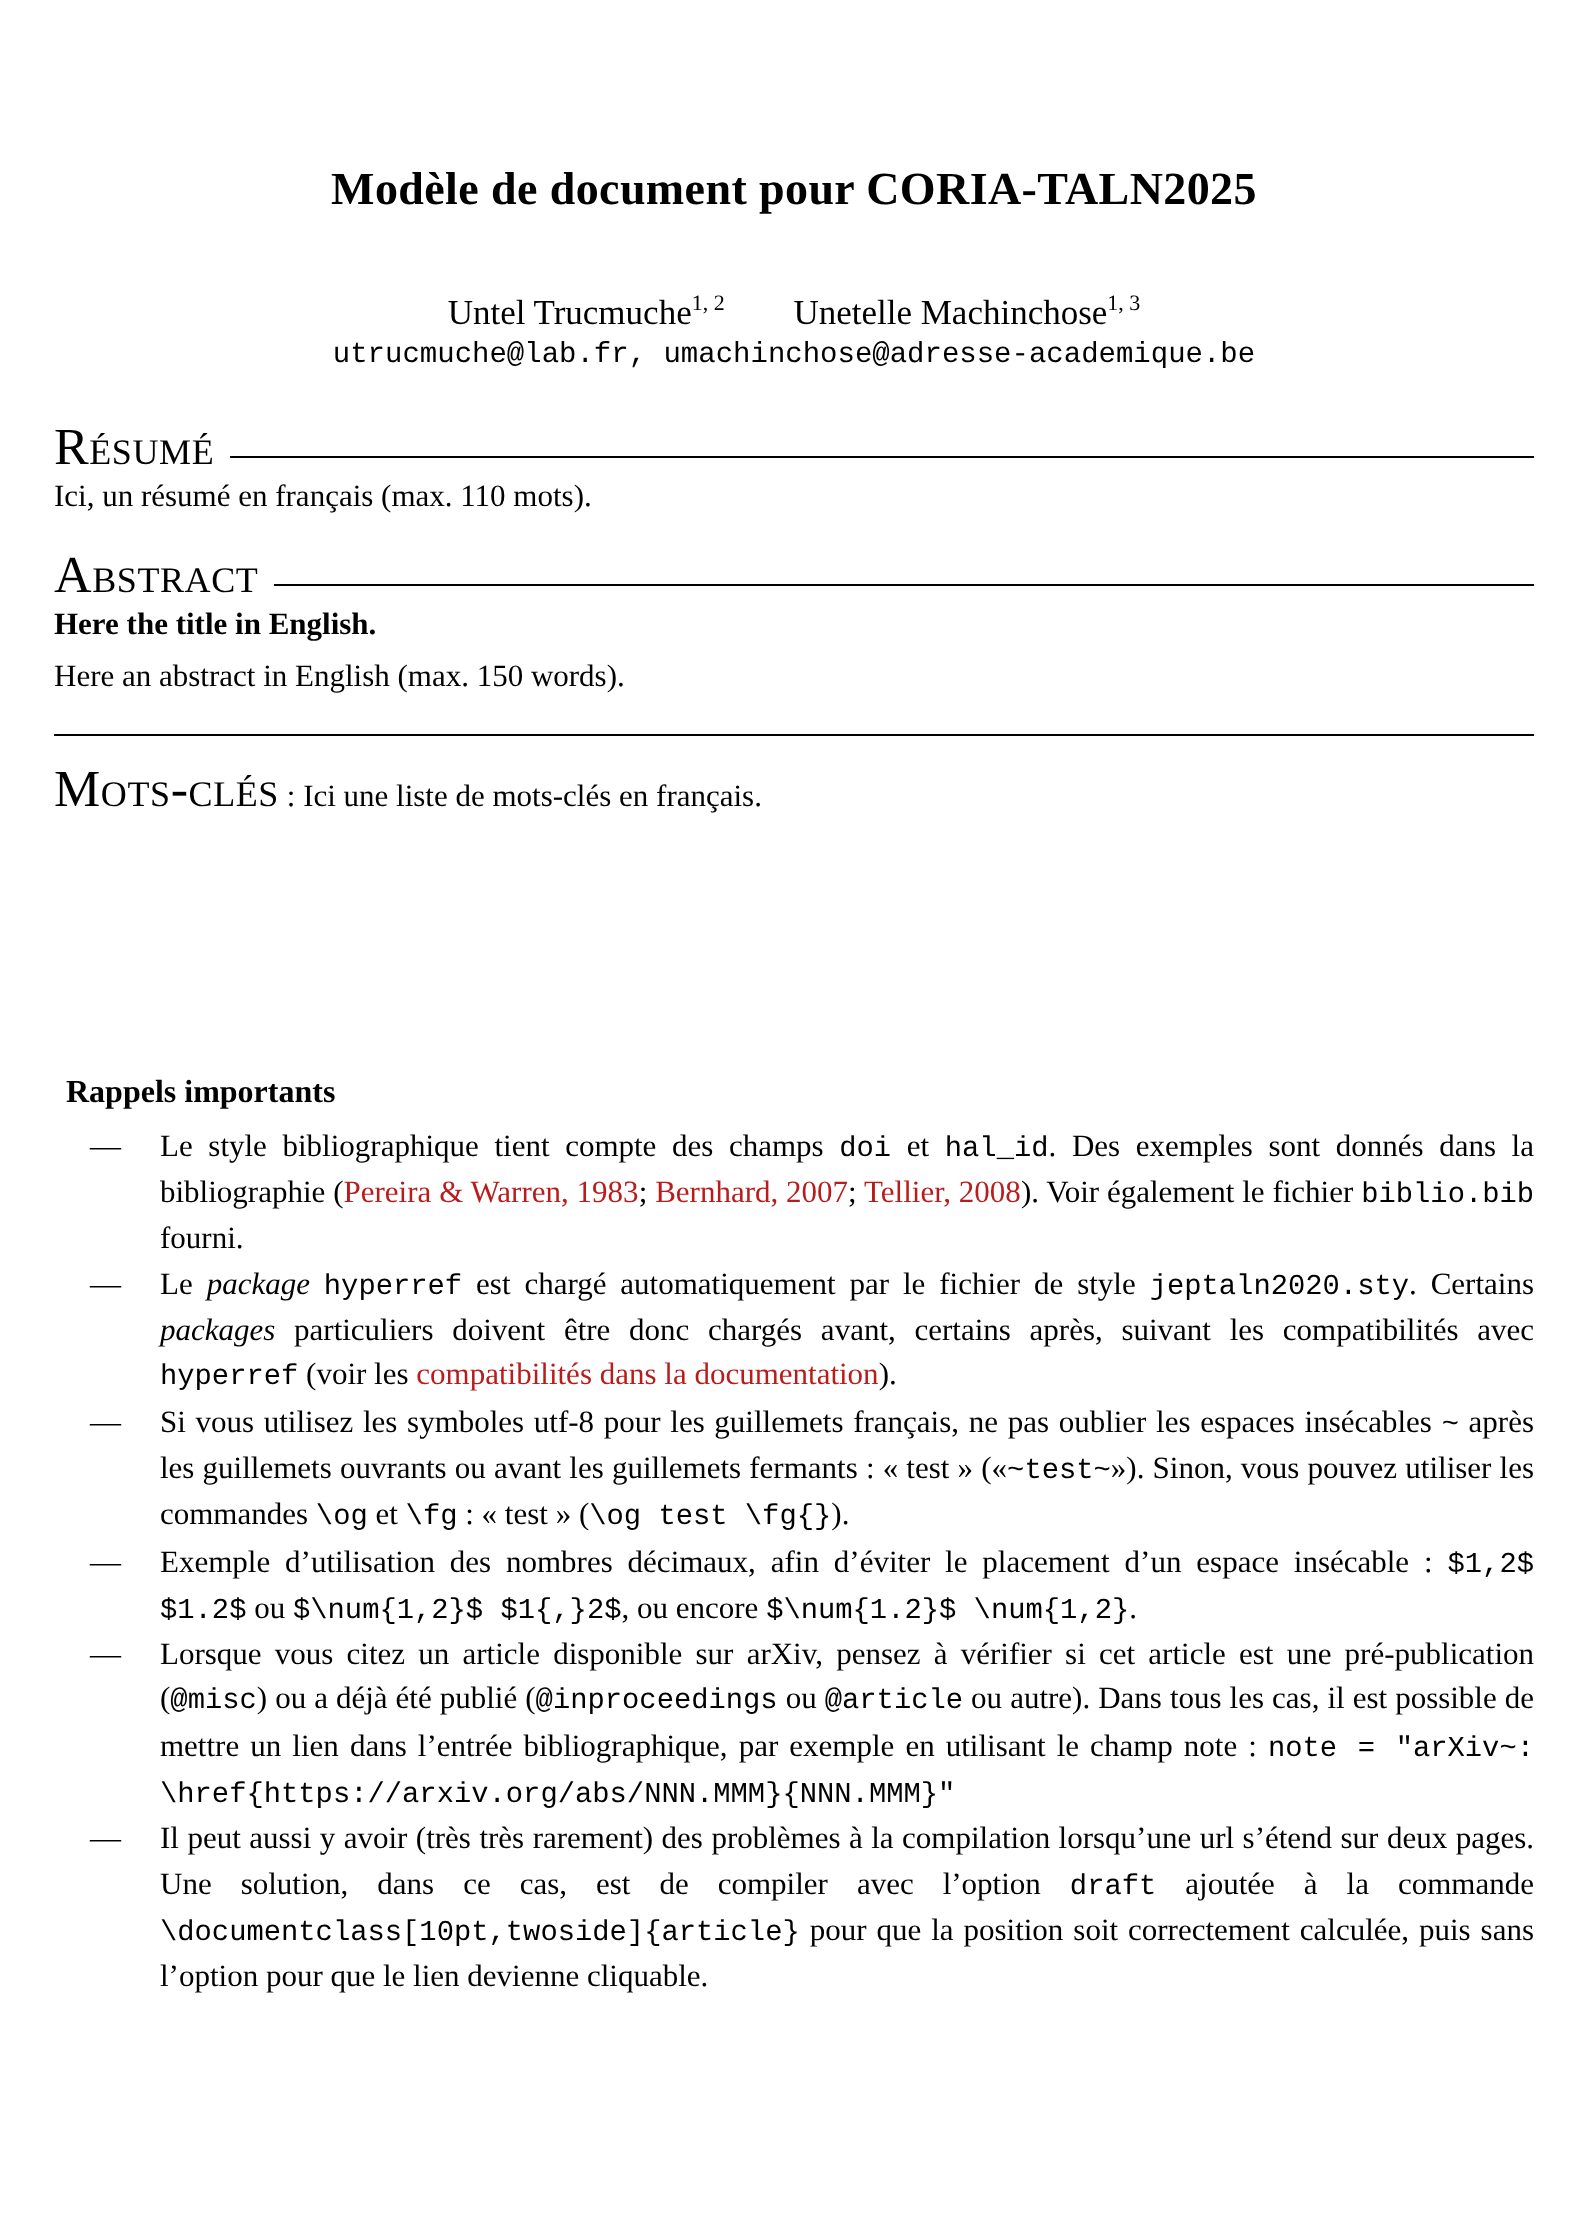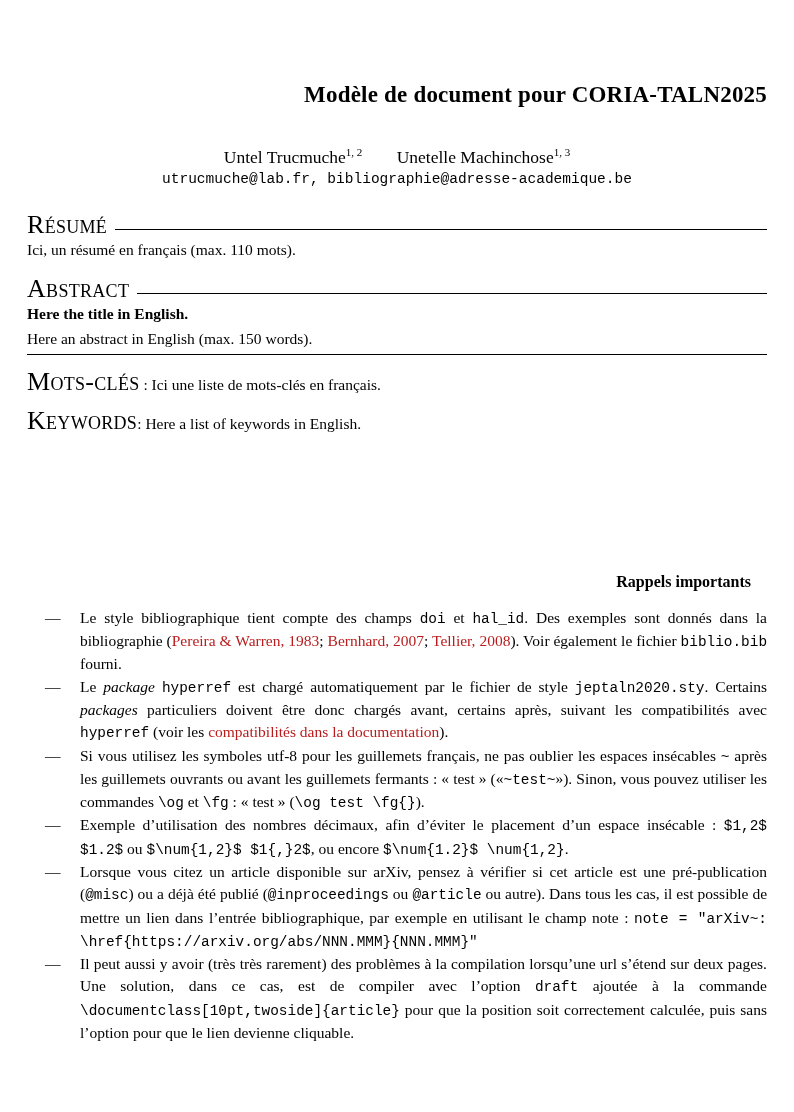--- a/index.html
+++ b/index.html
@@ -8,21 +8,21 @@
     width: 794px; height: 1112px;
     background: #ffffff;
     color: #000000;
     font-family: "Liberation Serif", serif;
     overflow: hidden;
   }
   .page { width: 794px; height: 1112px; padding: 0 27px; }
 
   .title {
     margin: 0; margin-top: 82px;
-    text-align: right;
+    text-align: center;
     font-size: 23px; font-weight: 700;
     letter-spacing: 0.2px;
   }
 
   .authors { margin-top: 38px; text-align: center; font-size: 17.5px; }
   .author-gap { margin-left: 30px; }
   .sup { font-size: 11px; vertical-align: super; margin-top: 32px; }
 
   .affils { margin-top: 6px; }
   .affil { text-align: center; font-size: 15px; line-height: 21.5px; }
@@ -42,29 +42,29 @@
     font-size: 26px; line-height: 23px;
     letter-spacing: 0.3px;
     white-space: nowrap;
   }
   .rule { flex: 1; border-bottom: 1px solid #000; margin-left: 8px; margin-bottom: 6px; }
 
   .body-text { margin: 0; font-size: 15.5px; line-height: 22.3px; }
   .sec .body-text { margin-top: 3px; }
   .bold { font-weight: 700; }
   .english-title { margin-top: 5px; }
-  .abstract-body { margin-top: 12px; padding-bottom: 3px; border-bottom: 1px solid #000; }
+  .abstract-body { margin-top: 12px; padding-bottom: 17px; border-bottom: 1px solid #000; }
 
   .kv { margin: 0; font-size: 15.5px; line-height: 23px; }
   .kv-mots { margin-top: 15px; }
   .kv-keys { margin-top: 13px; }
 
   .spacer { height: 122px; }
 
-  .reminders-heading { margin: 16px; font-size: 16px; font-weight: 700; text-align: right; }
+  .reminders-heading { margin: 6px; font-size: 16px; font-weight: 700; }
 
   .reminders-list { list-style: none; margin: 7px 0 0 0; padding: 0; }
   .reminders-list li { display: flex; font-size: 15.5px; line-height: 22.3px; }
   .bullet { width: 53px; padding-left: 18px; flex-shrink: 0; }
   .li-text { flex: 1; text-align: justify; }
 
   .seg-mono, .seg-mono * { font-family: Liberation Mono, monospace; font-size: 0.93em; }
   .seg-link { color: #b91c1c; cursor: pointer; }
   .seg-italic { font-style: italic; }
   .seg-plain { }
@@ -75,42 +75,41 @@
 <div class="page">
 
   <h1 class="title">Modèle de document pour CORIA-TALN2025</h1>
 
   <div class="authors">
     <span class="author"><span>Untel Trucmuche</span><sup class="sup">1, 2</sup></span>
     <span class="author author-gap"><span>Unetelle Machinchose</span><sup class="sup">1, 3</sup></span>
   </div>
 
 
-  <div class="emails">utrucmuche@lab.fr, bibliographie@adresse-academique.be</div>
+  <div class="emails">utrucmuche@lab.fr, umachinchose@adresse-academique.be</div>
 
   <section class="sec sec-resume">
     <div class="sec-head">
       <span class="sec-label">Résumé</span>
       <span class="rule"></span>
     </div>
     <p class="body-text">Ici, un résumé en français (max. 110 mots).</p>
   </section>
 
   <section class="sec sec-abstract">
     <div class="sec-head">
       <span class="sec-label">Abstract</span>
       <span class="rule"></span>
     </div>
     <p class="body-text bold english-title">Here the title in English.</p>
     <p class="body-text abstract-body">Here an abstract in English (max. 150 words).</p>
   </section>
 
   <p class="kv kv-mots"><span class="sec-label">Mots-clés</span><span> : </span><span>Ici une liste de mots-clés en français.</span></p>
 
-  <p class="kv kv-keys"><span class="sec-label">Keywords</span><span>: </span><span>Here a list of keywords in English.</span></p>
 
   <div class="spacer"></div>
 
   <p class="reminders-heading">Rappels importants</p>
 
   <ul class="reminders-list">
     <li>
         <span class="bullet">—</span>
         <span class="li-text"><span class="seg-plain">Le style bibliographique tient compte des champs </span><span class="seg-mono">doi</span><span class="seg-plain"> et </span><span class="seg-mono">hal_id</span><span class="seg-plain">. Des exemples sont donnés dans la bibliographie (</span><span class="seg-link">Pereira &amp; Warren, 1983</span><span class="seg-plain">; </span><span class="seg-link">Bernhard, 2007</span><span class="seg-plain">; </span><span class="seg-link">Tellier, 2008</span><span class="seg-plain">). Voir également le fichier </span><span class="seg-mono">biblio.bib</span><span class="seg-plain"> fourni.</span></span>
       </li>

